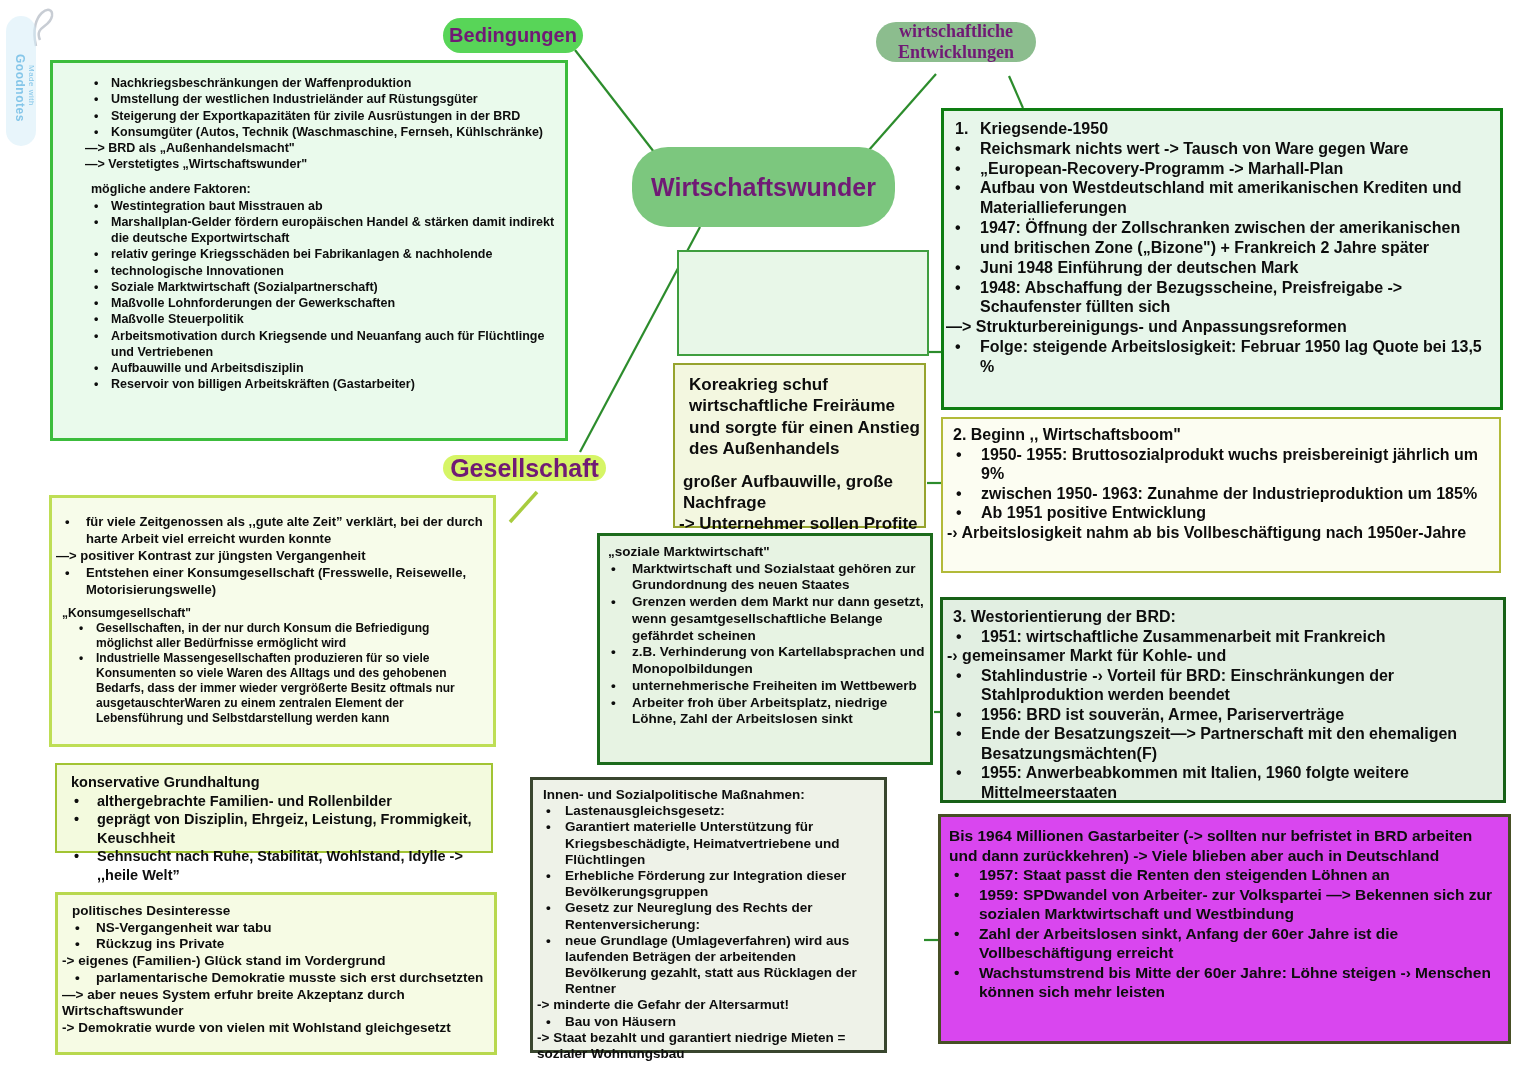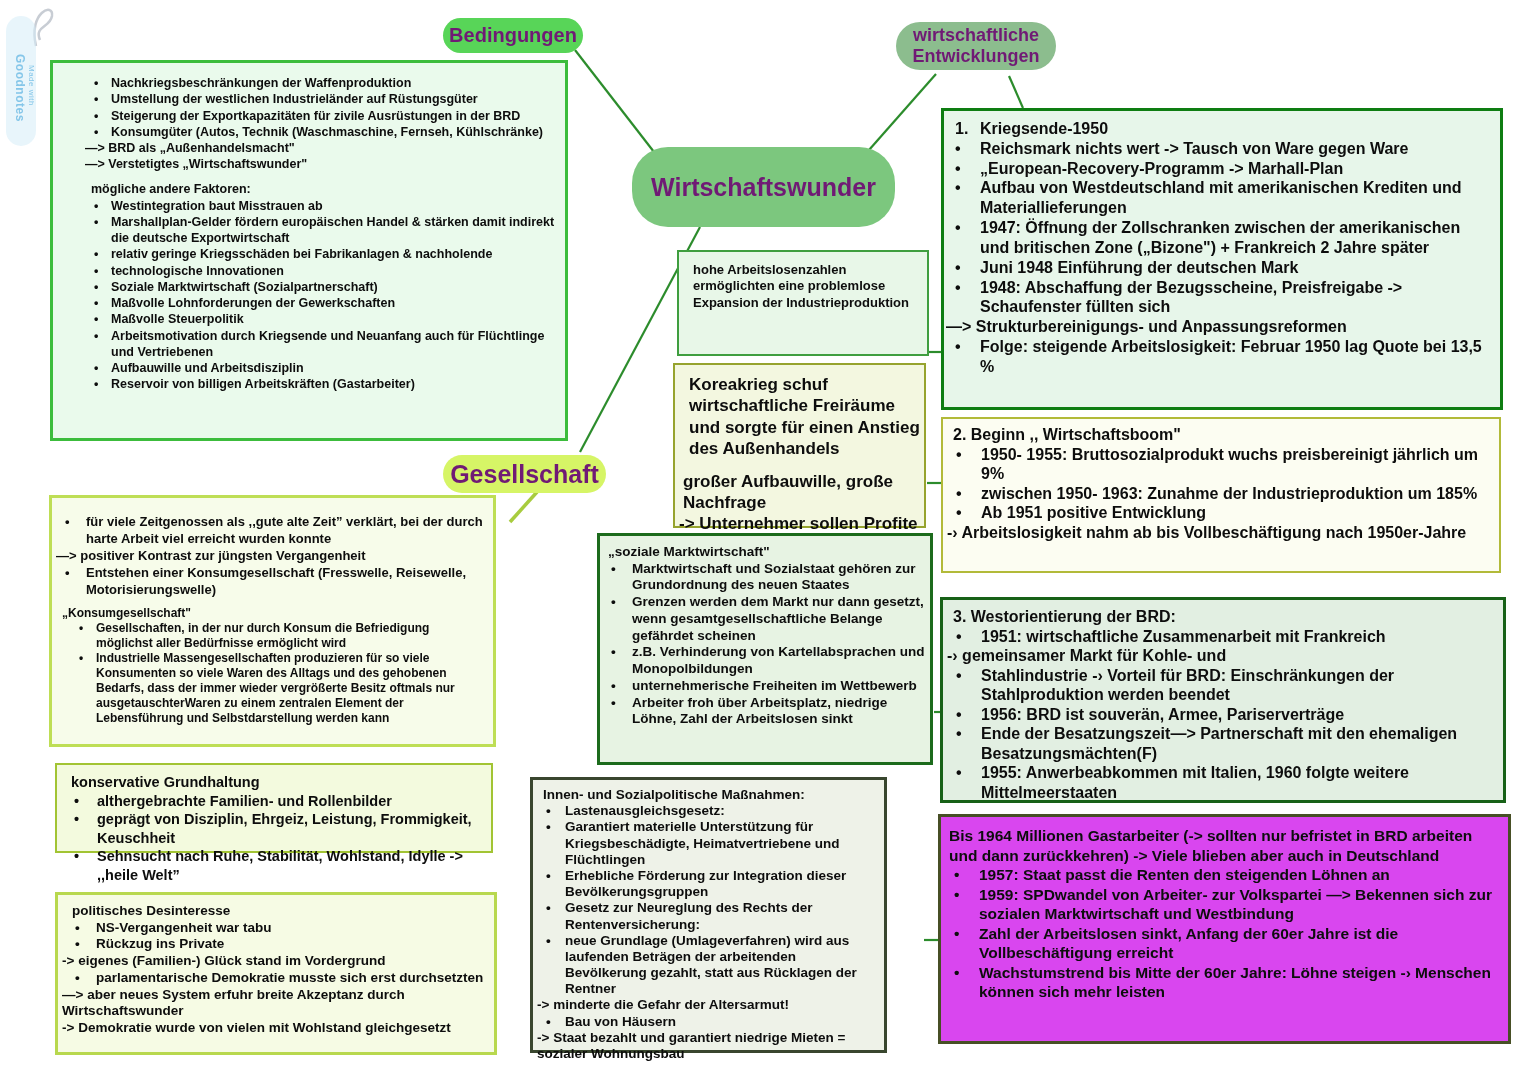--- a/index.html
+++ b/index.html
@@ -5,23 +5,23 @@
 <style>
   html,body{margin:0;padding:0;background:#ffffff;}
   .canvas{position:relative;width:1527px;height:1080px;background:#ffffff;overflow:hidden;
           font-family:"Liberation Sans","DejaVu Sans",sans-serif;color:#0d0d0d;}
   svg.overlay{position:absolute;left:0;top:0;z-index:1;pointer-events:none;}
 
   
   .bubble{position:absolute;z-index:3;display:flex;align-items:center;justify-content:center;
           font-weight:700;text-align:center;color:#701a75;}
   .bb-bedingungen{left:443px;top:18px;width:140px;height:35px;background:#58d558;border-radius:18px;font-size:20px;}
-  .bb-entwicklungen{left:896px;top:22px;width:160px;height:48px;background:#8cbd8e;border-radius:26px;font-size:18px;line-height:1.15;padding:2px 4px;box-sizing:border-box;}
+  .bb-entwicklungen{left:876px;top:22px;width:160px;height:40px;background:#8cbd8e;border-radius:26px;font-size:18px;line-height:1.15;padding:2px 4px;box-sizing:border-box;font-family:Liberation Serif, serif;}
   .bb-wirtschaftswunder{left:632px;top:147px;width:263px;height:80px;background:#7cc77e;border-radius:36px;font-size:25px;}
-  .bb-gesellschaft{left:443px;top:455px;width:163px;height:38px;background:#d6f566;border-radius:19px;font-size:25px;}
+  .bb-gesellschaft{left:443px;top:455px;width:163px;height:26px;background:#d6f566;border-radius:19px;font-size:25px;}
 
   
   .box{position:absolute;z-index:2;box-sizing:border-box;font-weight:700;background:#eef7ee;}
   .it{line-height:inherit;}
   .it-b,.it-n{display:flex;}
   .mk{flex:0 0 26px;padding-left:5px;box-sizing:border-box;}
   .tx{flex:1;}
   .it-a{margin-left:-4px;}
   .it-h{margin-left:2px;}
   .it-gap{height:.7em;}
@@ -169,21 +169,20 @@
       <div class="it it-b">
         <span class="mk">•</span>
         <span class="tx">Aufbauwille und Arbeitsdisziplin</span>
       </div>
       <div class="it it-b">
         <span class="mk">•</span>
         <span class="tx">Reservoir von billigen Arbeitskräften (Gastarbeiter)</span>
       </div>
     </div>
   <div class="box b-hohe">
-      <div class="it it-p ind">hohe Arbeitslosenzahlen ermöglichten eine problemlose Expansion der Industrieproduktion</div>
     </div>
   <div class="box b-korea">
       <div class="it it-p ind">Koreakrieg schuf wirtschaftliche Freiräume und sorgte für einen Anstieg des Außenhandels</div>
       <div class="it it-gap"></div>
       <div class="it it-p">großer Aufbauwille, große Nachfrage</div>
       <div class="it it-a">-&gt; Unternehmer sollen Profite machen, dennoch gesellschaftliche Verantwortung übernehmen</div>
     </div>
   <div class="box b-box1">
       <div class="it it-n">
         <span class="mk">1.</span>

